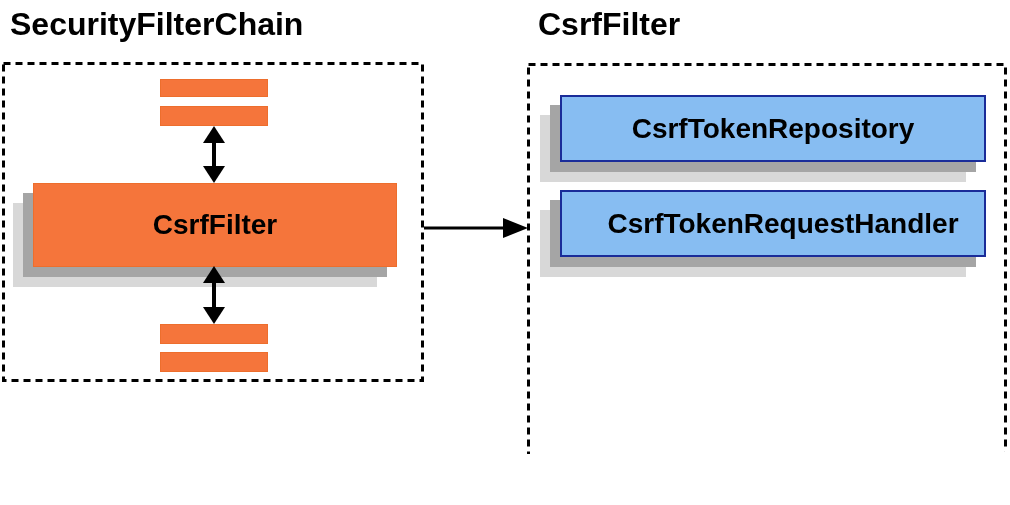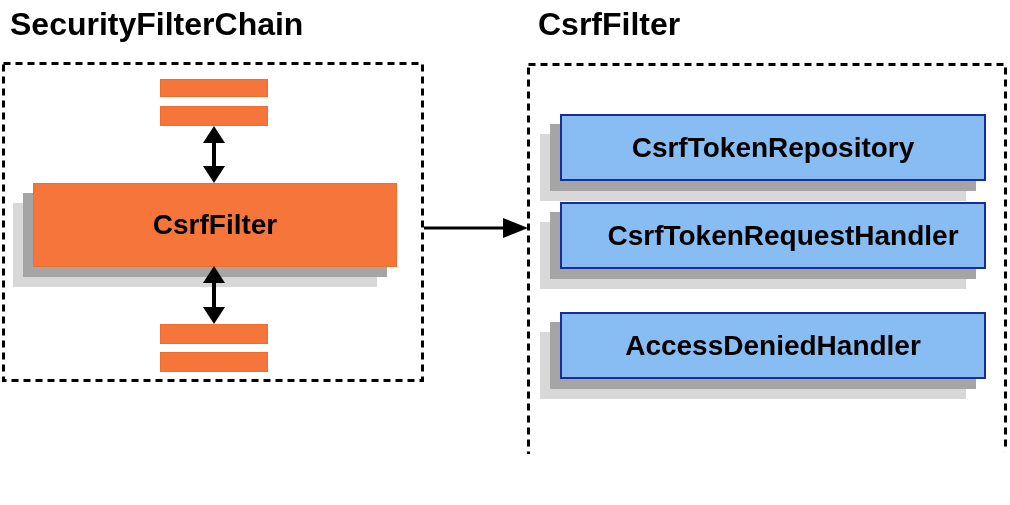--- a/index.html
+++ b/index.html
@@ -51,24 +51,24 @@
     border:1px solid var(--orange-border);
     box-shadow:-10px 10px 0 0 var(--shadow-dark), -20px 20px 0 0 var(--shadow-light);
     display:flex;align-items:center;justify-content:center;
   }
   .component-box{
     position:absolute;
     left:560px;width:426px;height:67px;
     background:var(--blue-fill);
     border:2px solid var(--blue-border);
     box-shadow:-10px 10px 0 0 var(--shadow-dark), -20px 20px 0 0 var(--shadow-light);
-    display:flex;align-items:center;justify-content:center;margin-top:19px;
+    display:flex;align-items:center;justify-content:center;
   }
   .comp-1{top:95px;}
-  .comp-2{top:183px;padding-left:20px;}
+  .comp-2{top:190px;padding-left:20px;}
   .comp-3{top:293px;}
   .comp-4{top:393px;}
   .box-label{
     font-size:28px;
     font-weight:bold;
     color:var(--text-black);
     white-space:nowrap;
   }
   .arrow-svg{position:absolute;}
   .varrow-1{left:196px;top:126px;}
@@ -117,17 +117,14 @@
   <svg class="dashed-box" style="left:527px;top:63px" width="480" height="437">
     <rect x="1.5" y="1.5" width="477" height="434" fill="none" stroke="var(--line-black)" stroke-width="3" stroke-dasharray="7 5"></rect>
   </svg>
 
   <div class="component-box comp-1">
     <span class="box-label">CsrfTokenRepository</span>
   </div>
   <div class="component-box comp-2">
     <span class="box-label">CsrfTokenRequestHandler</span>
   </div>
-  <div class="component-box comp-3">
-    <span class="box-label">AccessDeniedHandler</span>
-  </div>
 
 </div>
 
 </body></html>

